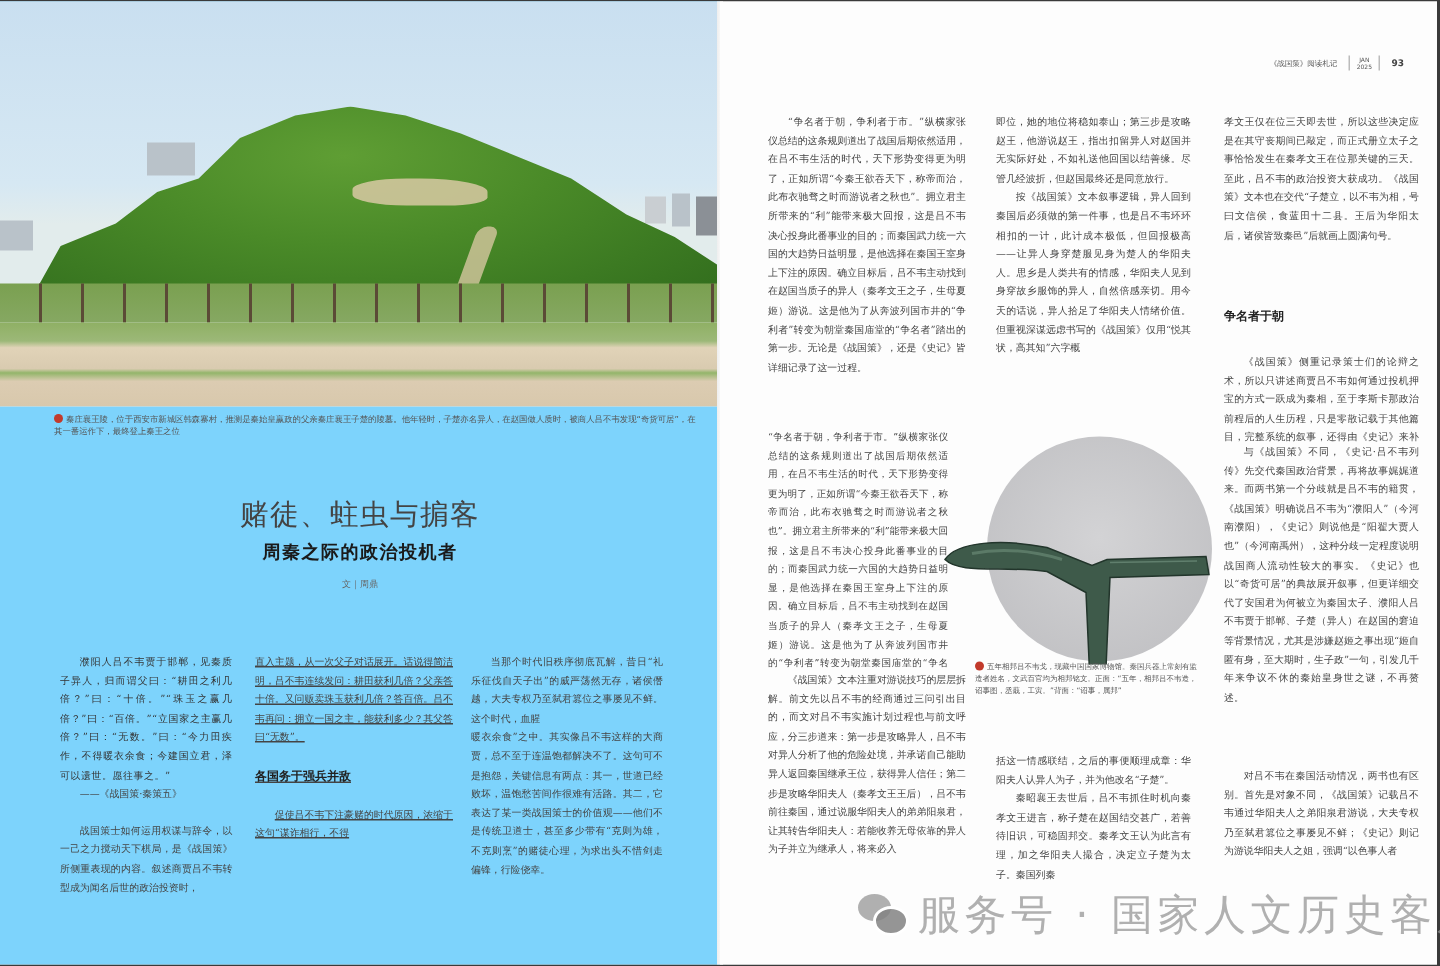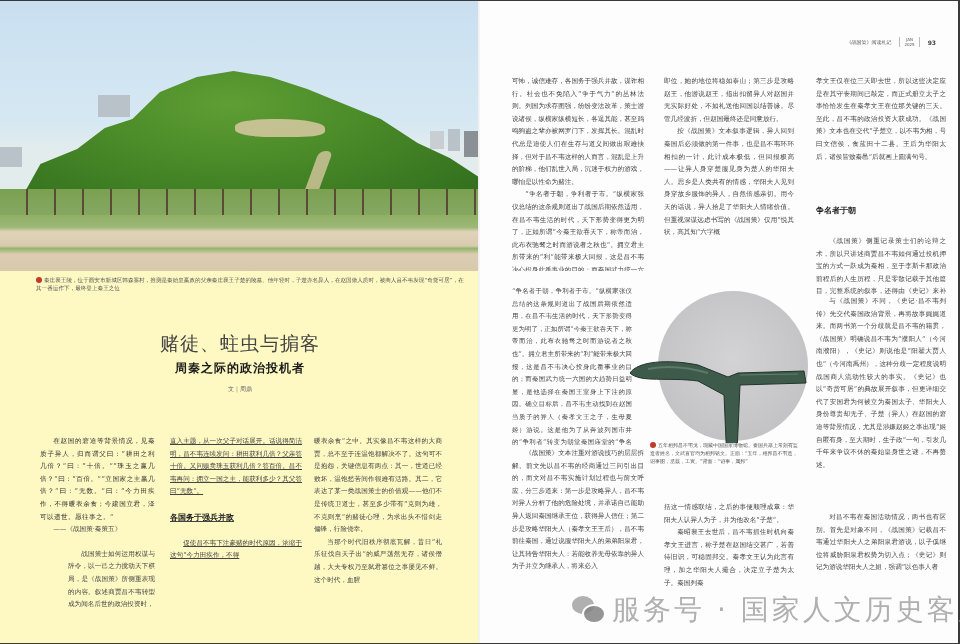--- a/index.html
+++ b/index.html
@@ -1,19 +1,19 @@
 <!DOCTYPE html>
 <html><head>
 <meta charset="utf-8">
 <style>
   * { margin:0; padding:0; box-sizing:border-box; }
   html, body { width:960px; height:644px; overflow:hidden; background:#3a3a3a; }
   body { font-family: "DejaVu Serif", "Liberation Serif", serif; color:#333; position:relative; }
   .spread { position:absolute; left:0; top:1px; width:958px; height:642px; background:#fcfcfc; }
-  .page-left { position:absolute; left:0; top:0; width:480px; height:642px; background:#fef9c3; }
+  .page-left { position:absolute; left:0; top:0; width:480px; height:642px; background:#7dd3fc; }
   .page-right { position:absolute; left:480px; top:0; width:478px; height:642px; background:#fdfdfd; }
   .gutter { position:absolute; left:478px; top:0; width:4px; height:642px; background:linear-gradient(90deg,#eee,#fff); }
 
   
   .photo { position:absolute; left:0; top:0; width:480px; height:270px; overflow:hidden;
     background:linear-gradient(180deg,#c9dff0 0%,#d6e8f3 45%,#e2ecec 55%); }
   .photo .bldg { position:absolute; background:#b9c2c9; }
   .photo .mound { position:absolute; left:22px; top:58px; width:460px; height:150px;
     background:radial-gradient(ellipse at 45% 30%, #5f9e34 0%, #4a8a28 40%, #3c7a22 70%, #2f6a1c 100%);
     clip-path: polygon(0% 92%, 4% 70%, 12% 60%, 18% 46%, 24% 40%, 30% 22%, 38% 12%, 46% 8%, 54% 12%, 62% 20%, 70% 30%, 78% 40%, 86% 56%, 93% 66%, 100% 80%, 100% 100%, 0% 100%); }
@@ -74,52 +74,51 @@
       <span class="dot"></span><span>秦庄襄王陵，位于西安市新城区韩森寨村，推测是秦始皇嬴政的父亲秦庄襄王子楚的陵墓。他年轻时，子楚亦名异人，在赵国做人质时，被商人吕不韦发现“奇货可居”，在其一番运作下，最终登上秦王之位</span>
     </div>
 
     <div class="title-block">
       <div class="title-sub">赌徒、蛀虫与掮客</div>
       <div class="title-main">周秦之际的政治投机者</div>
       <div class="byline">文｜周鼎</div>
     </div>
 
     <div class="col" style="left:40px;top:434px;width:115px;">
-      <p class="quote">在赵国的窘迫等背景情况，见秦质子异人，归而谓父曰：“耕田之利几倍？”曰：“十倍。”“珠玉之赢几倍？”曰：“百倍。”“立国家之主赢几倍？”曰：“无数。”曰：“今力田疾作，不得暖衣余食；今建国立君，泽可以遗世。愿往事之。”</p>
+      <p class="quote">濮阳人吕不韦贾于邯郸，见秦质子异人，归而谓父曰：“耕田之利几倍？”曰：“十倍。”“珠玉之赢几倍？”曰：“百倍。”“立国家之主赢几倍？”曰：“无数。”曰：“今力田疾作，不得暖衣余食；今建国立君，泽可以遗世。愿往事之。”</p>
       <p class="source">——《战国策·秦策五》</p>
-      <p style="margin-top:12px;margin-left:28px;">战国策士如何运用权谋与辞令，以一己之力搅动天下棋局，是《战国策》所侧重表现的内容。叙述商贾吕不韦转型成为闻名后世的政治投资时，</p>
+      <p style="margin-top:12px;">战国策士如何运用权谋与辞令，以一己之力搅动天下棋局，是《战国策》所侧重表现的内容。叙述商贾吕不韦转型成为闻名后世的政治投资时，</p>
     </div>
 
     <div class="col" style="left:170px;top:434px;width:132px;text-decoration:underline;">
       <p style="text-indent:0">直入主题，从一次父子对话展开。话说得简洁明，吕不韦连续发问：耕田获利几倍？父亲答十倍。又问贩卖珠玉获利几倍？答百倍。吕不韦再问：拥立一国之主，能获利多少？其父答曰“无数”。</p>
       <h3>各国务于强兵并敌</h3>
-      <p>促使吕不韦下注豪赌的时代原因，浓缩于这句“今力田疾作，不得</p>
+      <p>促使吕不韦下注豪赌的时代原因，浓缩于这句“谋诈相行，不得</p>
     </div>
 
     <div class="col" style="left:314px;top:434px;width:128px;">
+      <p>当那个时代旧秩序彻底瓦解，昔日“礼乐征伐自天子出”的威严荡然无存，诸侯僭越，大夫专权乃至弑君篡位之事屡见不鲜。这个时代，血腥</p>
       <p style="text-indent:0">暖衣余食”之中。其实像吕不韦这样的大商贾，总不至于连温饱都解决不了。这句可不是抱怨，关键信息有两点：其一，世道已经败坏，温饱愁苦间作很难有活路。其二，它表达了某一类战国策士的价值观——他们不是传统卫道士，甚至多少带有“克则为雄，不克则烹”的赌徒心理，为求出头不惜剑走偏锋，行险侥幸。</p>
-      <p>当那个时代旧秩序彻底瓦解，昔日“礼乐征伐自天子出”的威严荡然无存，诸侯僭越，大夫专权乃至弑君篡位之事屡见不鲜。这个时代，血腥</p>
     </div>
   </div>
 
   <div class="gutter"></div>
 
   <div class="page-right">
     <div class="header-right">
       <span>《战国策》阅读札记</span>
       <span class="issue">
         <span>JAN</span><br>
         <span>2025</span>
       </span>
       <span class="pno">93</span>
     </div>
   </div>
 
   <div class="col" style="left:512px;top:74px;width:132px;height:196px;overflow:hidden;">
-    <p style="text-indent:0">可怖，诚信难存，各国务于强兵并敌，谋诈相行。社会也不免陷入“争于气力”的丛林法则。列国为求存图强，纷纷变法改革，策士游说诸侯，纵横家纵横短长，各逞其能，甚至鸡鸣狗盗之辈亦被网罗门下，发挥其长。混乱时代总是迫使人们在生存与道义间做出艰难抉择，但对于吕不韦这样的人而言，混乱是上升的阶梯，他们乱世入局，沉迷于权力的游戏，哪怕是以性命为赌注。</p>
     <p>“争名者于朝，争利者于市。”纵横家张仪总结的这条规则道出了战国后期依然适用，在吕不韦生活的时代，天下形势变得更为明了，正如所谓“今秦王欲吞天下，称帝而治，此布衣驰骛之时而游说者之秋也”。拥立君主所带来的“利”能带来极大回报，这是吕不韦决心投身此番事业的目的；而秦国武力统一六国的大趋势日益明显，是他选择在秦国王室身上下注的原因。确立目标后，吕不韦主动找到在赵国当质子的异人（秦孝文王之子，生母夏姬）游说。这是他为了从奔波列国市井的“争利者”转变为朝堂秦国庙堂的“争名者”踏出的第一步。无论是《战国策》，还是《史记》皆详细记录了这一过程。</p>
   </div>
   <div class="col" style="left:512px;top:284px;width:120px;height:160px;overflow:hidden;font-size:6.4px;">
     <p style="text-indent:0">“争名者于朝，争利者于市。”纵横家张仪总结的这条规则道出了战国后期依然适用，在吕不韦生活的时代，天下形势变得更为明了，正如所谓“今秦王欲吞天下，称帝而治，此布衣驰骛之时而游说者之秋也”。拥立君主所带来的“利”能带来极大回报，这是吕不韦决心投身此番事业的目的；而秦国武力统一六国的大趋势日益明显，是他选择在秦国王室身上下注的原因。确立目标后，吕不韦主动找到在赵国当质子的异人（秦孝文王之子，生母夏姬）游说。这是他为了从奔波列国市井的“争利者”转变为朝堂秦国庙堂的“争名者”踏出的第一步。无论是《战国策》，还是《史记》皆详细记录了这一过程。</p>
   </div>
   <div class="col" style="left:512px;top:446px;width:132px;height:148px;overflow:hidden;">
     <p>《战国策》文本注重对游说技巧的层层拆解。前文先以吕不韦的经商通过三问引出目的，而文对吕不韦实施计划过程也与前文呼应，分三步道来：第一步是攻略异人，吕不韦对异人分析了他的危险处境，并承诺自己能助异人返回秦国继承王位，获得异人信任；第二步是攻略华阳夫人（秦孝文王王后），吕不韦前往秦国，通过说服华阳夫人的弟弟阳泉君，让其转告华阳夫人：若能收养无母依靠的异人为子并立为继承人，将来必入</p>
   </div>
 
   <div class="col" style="left:664px;top:74px;width:130px;height:200px;overflow:hidden;">
@@ -146,24 +145,24 @@
     <p style="text-indent:0">括这一情感联结，之后的事便顺理成章：华阳夫人认异人为子，并为他改名“子楚”。</p>
     <p>秦昭襄王去世后，吕不韦抓住时机向秦孝文王进言，称子楚在赵国结交甚广，若善待旧识，可稳固邦交。秦孝文王认为此言有理，加之华阳夫人撮合，决定立子楚为太子。秦国列秦</p>
   </div>
   <div class="col" style="left:816px;top:178px;width:130px;">
     <h3 style="margin-top:26px;">争名者于朝</h3>
   </div>
   <div class="col" style="left:816px;top:234px;width:130px;height:60px;overflow:hidden;">
     <p>《战国策》侧重记录策士们的论辩之术，所以只讲述商贾吕不韦如何通过投机押宝的方式一跃成为秦相，至于李斯卡那政治前程后的人生历程，只是零散记载于其他篇目，完整系统的叙事，还得由《史记》来补全。</p>
   </div>
   <div class="col" style="left:816px;top:294px;width:130px;height:216px;overflow:hidden;">
-    <p>与《战国策》不同，《史记·吕不韦列传》先交代秦国政治背景，再将故事娓娓道来。而两书第一个分歧就是吕不韦的籍贯，《战国策》明确说吕不韦为“濮阳人”（今河南濮阳），《史记》则说他是“阳翟大贾人也”（今河南禹州），这种分歧一定程度说明战国商人流动性较大的事实。《史记》也以“奇货可居”的典故展开叙事，但更详细交代了安国君为何被立为秦国太子、华阳夫人身份尊贵却无子、子楚（异人）在赵国的窘迫等背景情况，尤其是涉嫌赵姬之事出现“姬自匿有身，至大期时，生子政”一句，引发几千年来争议不休的秦始皇身世之谜，不再赘述。</p>
+    <p>与《战国策》不同，《史记·吕不韦列传》先交代秦国政治背景，再将故事娓娓道来。而两书第一个分歧就是吕不韦的籍贯，《战国策》明确说吕不韦为“濮阳人”（今河南濮阳），《史记》则说他是“阳翟大贾人也”（今河南禹州），这种分歧一定程度说明战国商人流动性较大的事实。《史记》也以“奇货可居”的典故展开叙事，但更详细交代了安国君为何被立为秦国太子、濮阳人吕不韦贾于邯郸、子楚（异人）在赵国的窘迫等背景情况，尤其是涉嫌赵姬之事出现“姬自匿有身，至大期时，生子政”一句，引发几千年来争议不休的秦始皇身世之谜，不再赘述。</p>
   </div>
   <div class="col" style="left:816px;top:510px;width:130px;height:84px;overflow:hidden;">
-    <p>对吕不韦在秦国活动情况，两书也有区别。首先是对象不同，《战国策》记载吕不韦通过华阳夫人之弟阳泉君游说，以子傒继位将威胁阳泉君权势为切入点；《史记》则记为游说华阳夫人之姐，强调“以色事人者</p>
+    <p>对吕不韦在秦国活动情况，两书也有区别。首先是对象不同，《战国策》记载吕不韦通过华阳夫人之弟阳泉君游说，大夫专权乃至弑君篡位之事屡见不鲜；《史记》则记为游说华阳夫人之姐，强调“以色事人者</p>
   </div>
 
   <div class="watermark">
     <span class="wm-icon">
         <span class="b1"></span>
         <span class="b2"></span>
       </span>
     <span>服务号 · 国家人文历史客服</span>
   </div>
 </div>

